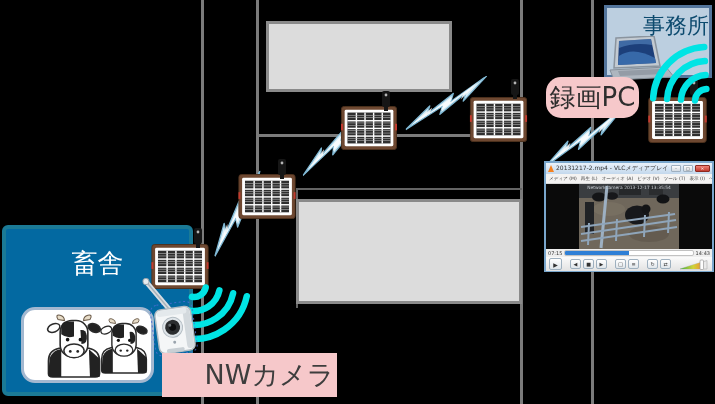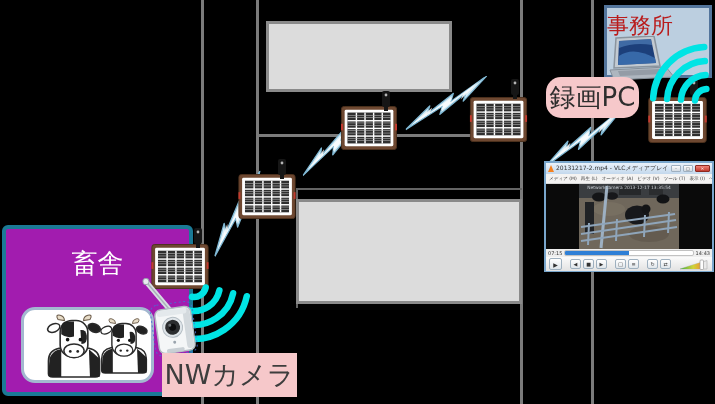--- a/index.html
+++ b/index.html
@@ -5,35 +5,35 @@
   html,body{margin:0;padding:0;background:#111;}
   .stage{position:relative;width:715px;height:404px;background:#000;overflow:hidden;
          font-family:"DejaVu Sans",sans-serif;}
   .abs{position:absolute;}
   
   .road{position:absolute;background:#7b7b7b;}
   .thin{position:absolute;background:#646464;}
   
   .building{position:absolute;background:#dcdcdc;border:3px solid #8a8a8a;box-sizing:border-box;}
   
-  .barn{position:absolute;left:2px;top:225px;width:191px;height:171px;background:#a21caf;
+  .barn{position:absolute;left:2px;top:225px;width:191px;height:171px;background:#0369a1;
         border:4px solid #1b7a96;border-radius:6px;box-sizing:border-box;}
   .barn-label{position:absolute;left:0;top:20px;width:100%;text-align:center;color:#fff;
         font-size:26px;line-height:28px;}
   .cow-box{position:absolute;left:15px;top:78px;width:133px;height:76px;background:#fff;
         border:3px solid #a3b8d0;border-radius:14px;box-sizing:border-box;}
   
   .plabel{position:absolute;background:#f6c8ca;color:#2e2e2e;display:flex;align-items:center;
         justify-content:center;}
   .plabel.rec{left:546px;top:77px;width:93px;height:41px;font-size:26px;border-radius:15px;}
-  .plabel.cam{left:162px;top:353px;width:135px;height:44px;font-size:27px;color:#3d3d3d;}
+  .plabel.cam{left:162px;top:353px;width:135px;height:44px;font-size:27px;color:#3d3d3d;padding-left:40px;}
   
   .office{position:absolute;left:604px;top:5px;width:108px;height:73px;background:#bccfe0;
         border:3px solid #53759c;box-sizing:border-box;}
-  .office-label{position:absolute;left:0;top:3px;width:100%;text-align:left;color:#b91c1c;
+  .office-label{position:absolute;left:0;top:3px;width:100%;text-align:right;color:#0c4a6e;
         font-size:22px;}
   
   .vlc{position:absolute;left:544px;top:161px;width:170px;height:111px;border:2px solid #79a6cc;
        background:#e8eef5;box-sizing:border-box;font-family:"DejaVu Sans",sans-serif;}
   .vlc-title{height:11px;background:linear-gradient(#eaf2fb,#c3d8ec);display:flex;
        align-items:center;padding:0 2px;gap:2px;}
   .vlc-cone{width:0;height:0;border-left:3px solid transparent;border-right:3px solid transparent;
        border-bottom:7px solid #f58220;}
   .vlc-title-text{flex:1;font-size:6px;color:#333;white-space:nowrap;overflow:hidden;}
   .wb{display:inline-block;width:10px;height:7px;border:1px solid #9fb0c0;border-radius:1px;

